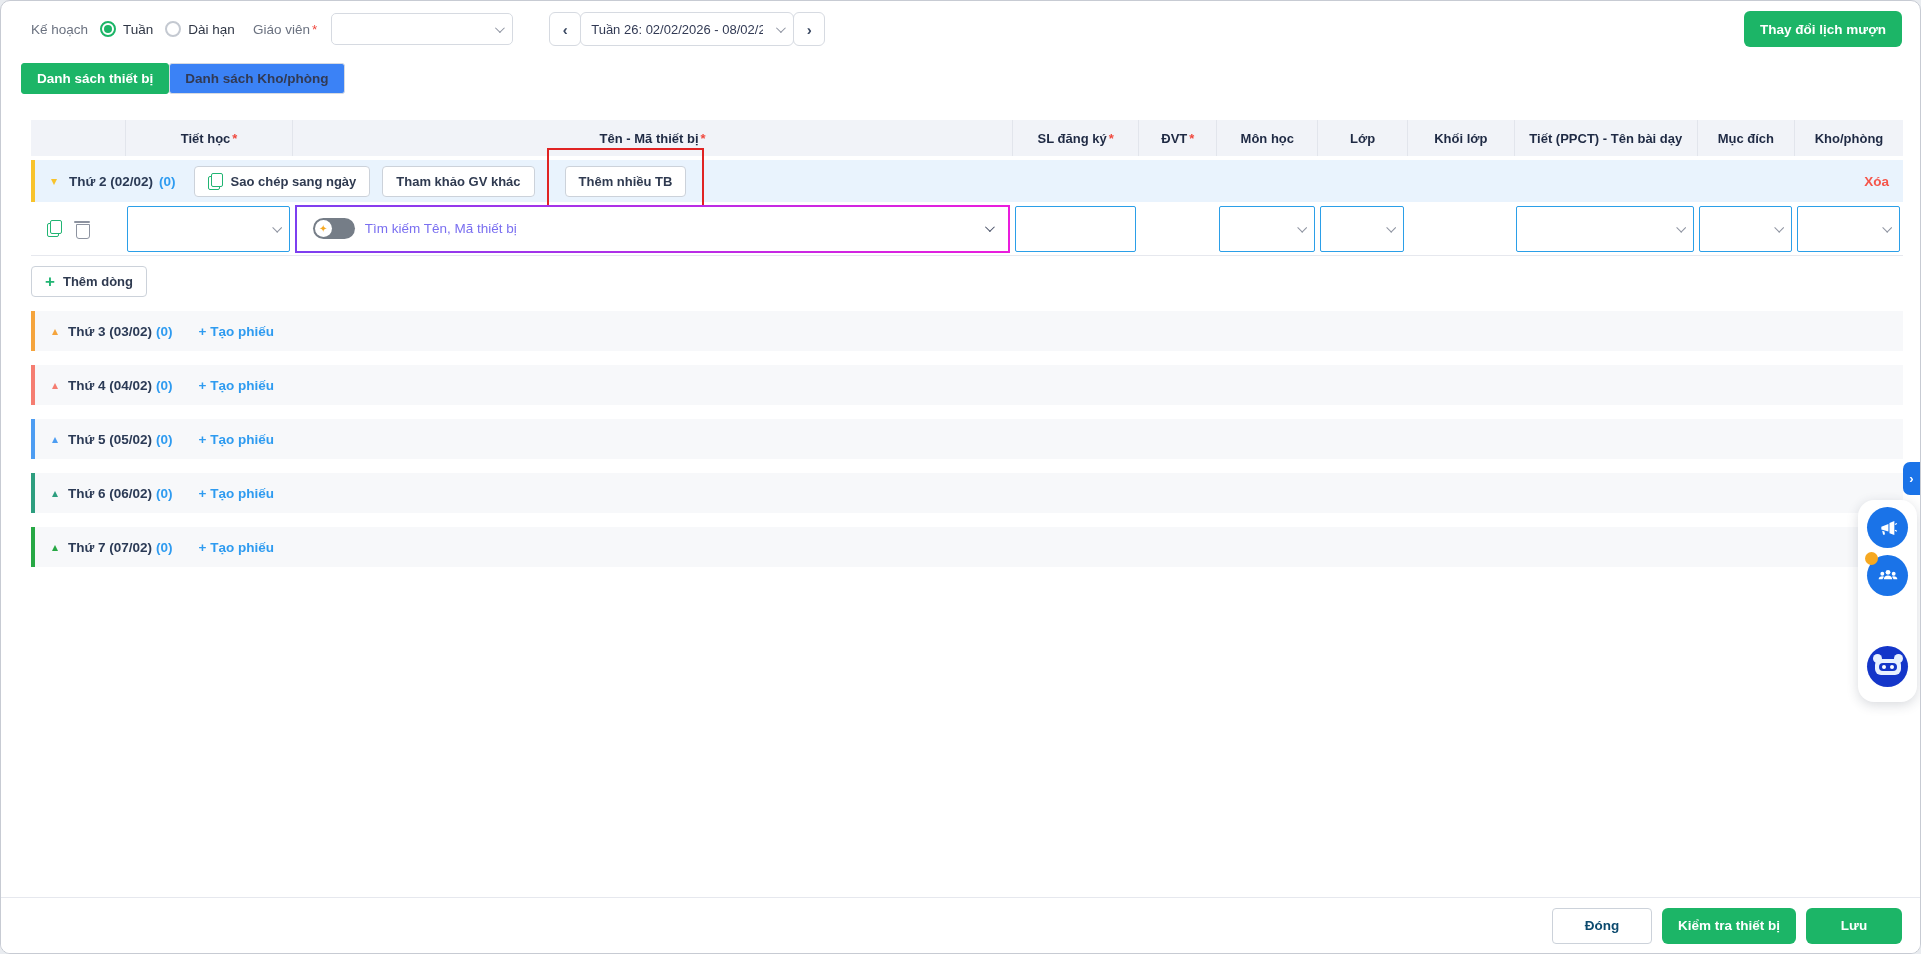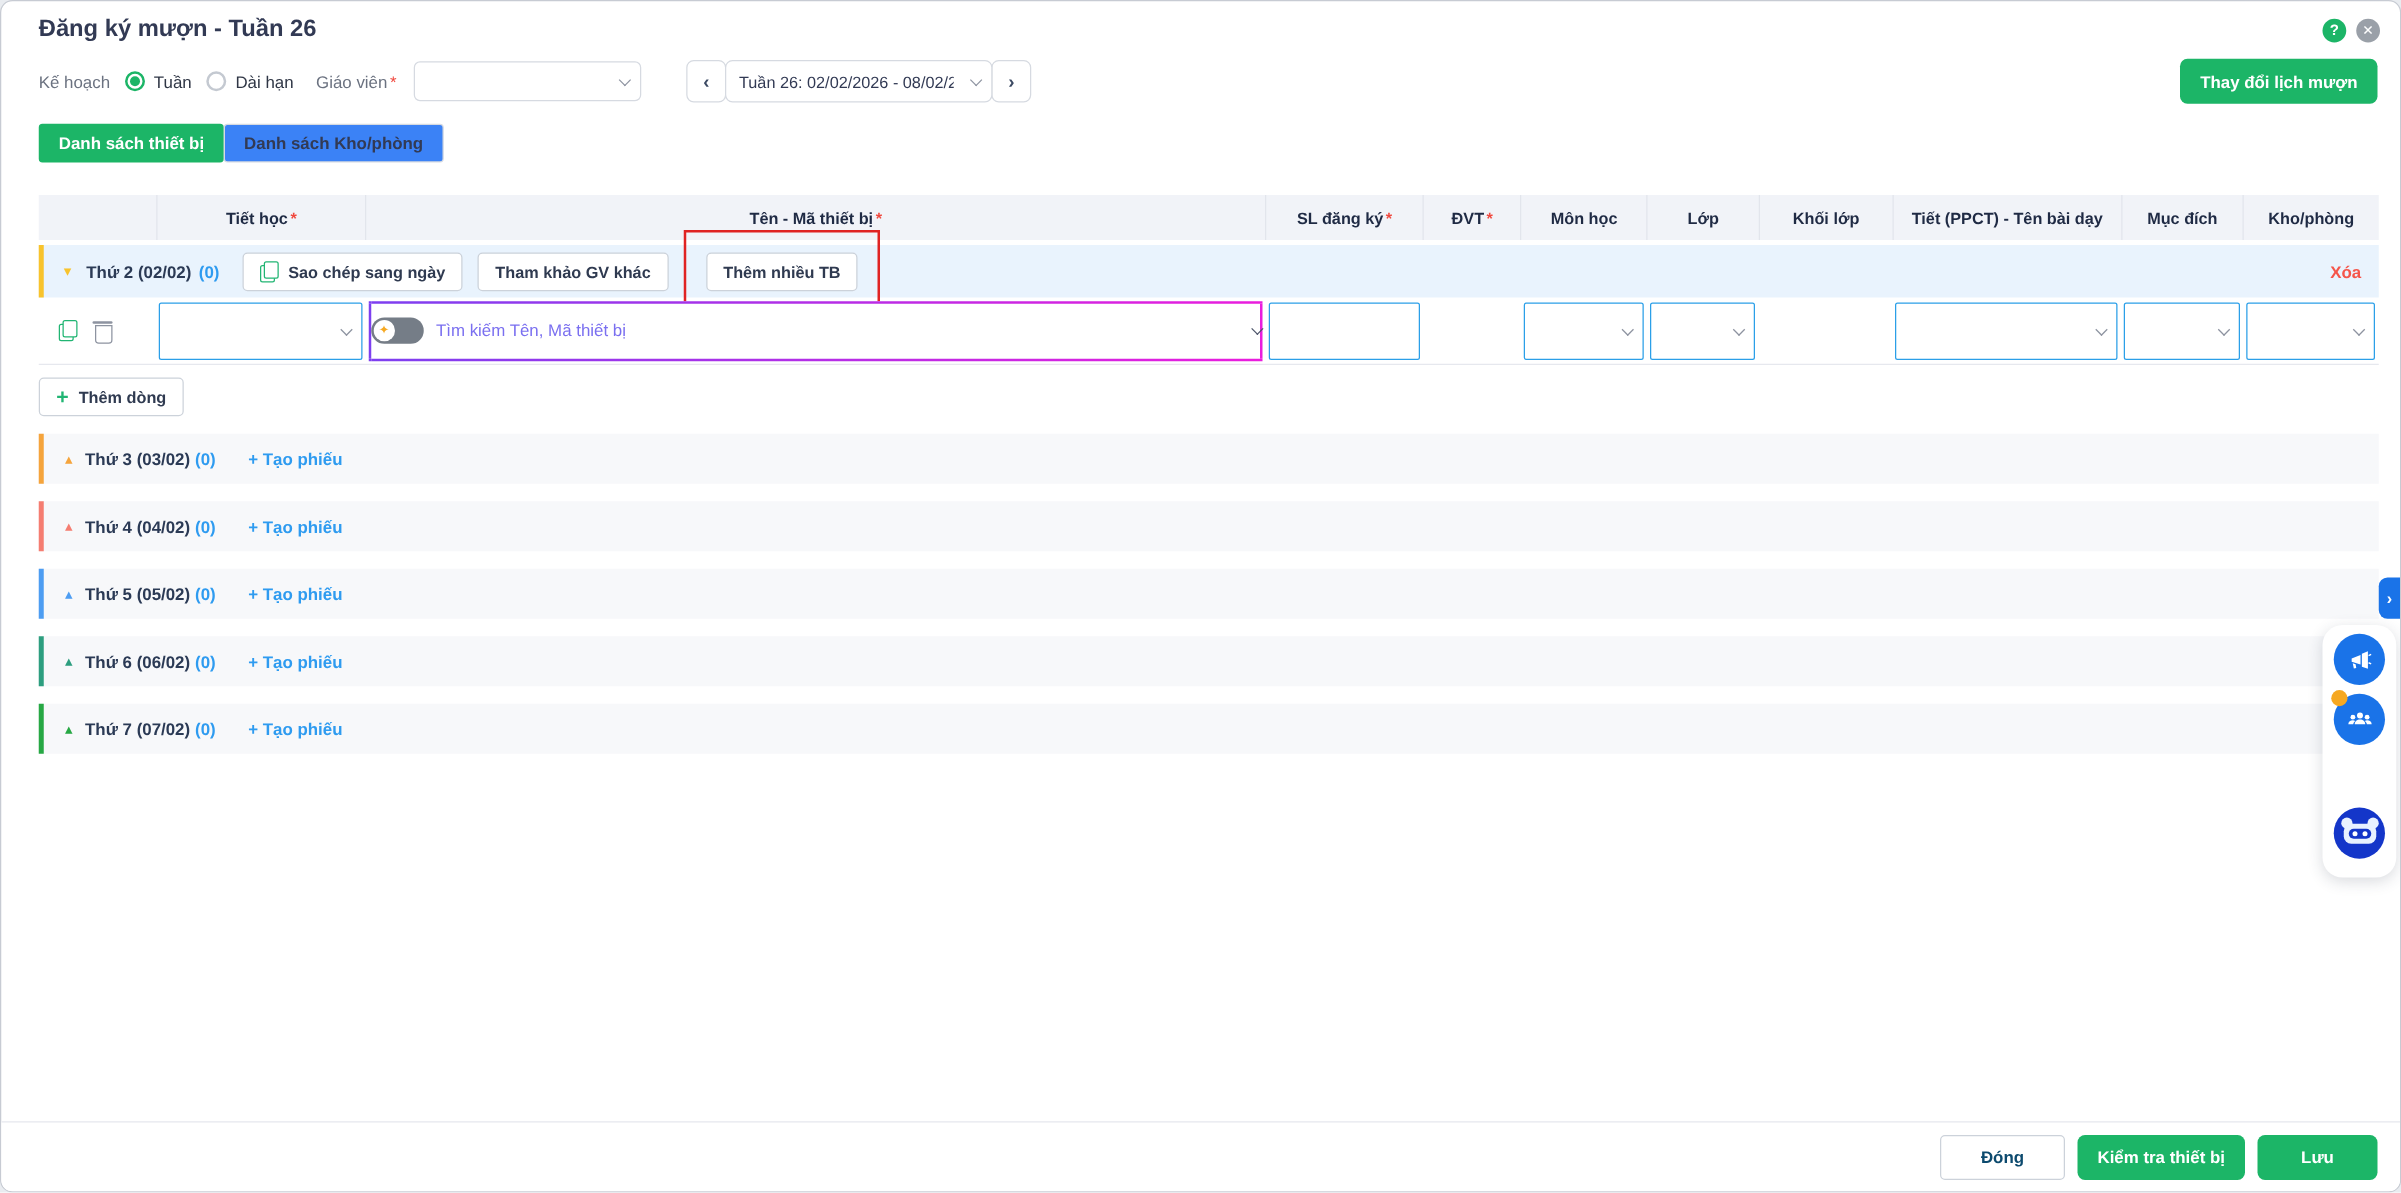--- a/index.html
+++ b/index.html
@@ -33,21 +33,21 @@
               color:#3c4a63; font-size:15px; font-weight:700; display:flex; align-items:center;
               justify-content:center; cursor:pointer; }
   .week-sel { width:214px; height:34px; margin:0 -1px; border-radius:6px; color:#323a54; z-index:1; }
   .week-sel .txt { white-space:nowrap; overflow:hidden; font-size:13px; width:172px; }
   .spacer { flex:1; }
   .btn-green { background:#1cb567; color:#fff; border:none; border-radius:6px; height:36px;
                padding:0 16px; font-size:13.5px; font-weight:700; cursor:pointer;
                font-family:inherit; }
 
   
-  .tabs { display:flex; padding:16px 30px 0; }
+  .tabs { display:flex; padding:16px 20px 0; }
   .tab { height:31px; padding:0 15px; display:flex; align-items:center; font-size:13.5px; font-weight:700;
          border:1px solid #d6dae1; background:#3b82f6; color:#323a54; cursor:pointer; border-radius:3px; }
   .tab.active { background:#1cb567; color:#fff; border-color:#1cb567; }
 
   
   .thead { display:flex; margin:26px 17px 0 30px; background:#f1f3f8; height:36px;
            font-size:13px; font-weight:700; color:#1f2a44; }
   .th { display:flex; align-items:center; justify-content:center; border-left:1px solid #e2e5ec; height:100%; }
   .th:first-child { border-left:none; }
   .c0{width:76px;} .c1{width:172px;margin-left:20px;} .c2{width:740px;} .c3{width:130px;} .c4{width:80px;}
@@ -79,21 +79,21 @@
 
   
   .input-row { display:flex; align-items:center; margin:0 17px 0 30px; height:54px;
                border-bottom:1px solid #e6e8ee; }
   .cell { display:flex; align-items:center; justify-content:center; height:100%; }
   .box { height:46px; border:1.6px solid #2b9fe8; border-radius:2px; background:#fff; width:calc(100% - 5px);
          display:flex; align-items:center; padding:0 9px; cursor:pointer; }
   .box .chev { transform:rotate(45deg) translateY(-1px); }
   .device-box { height:48px; width:calc(100% - 5px); border:2px solid; background:#fff;
                 border-image:linear-gradient(90deg,#7d3ff0,#ea1ddd) 1;
-                display:flex; align-items:center; gap:10px; padding:0 0; cursor:text; }
+                display:flex; align-items:center; gap:10px; padding:0 16px; cursor:text; }
   .toggle { width:42px; height:21px; border-radius:11px; background:#757d87; position:relative; flex:none; cursor:pointer; }
   .toggle::after { content:"✦"; position:absolute; left:2px; top:2px; width:17px; height:17px; border-radius:50%;
                    background:#fff; color:#f6a821; font-size:10px; line-height:17px; text-align:center; }
   .device-ph { color:#7a6ff0; font-size:13.5px; }
   .device-box .chev { border-color:#4a5268; }
   .icons-cell { gap:13px; }
 
   .add-row { margin:10px 0 0 30px; }
   .plus { color:#21b573; font-size:17px; font-weight:700; line-height:1; }
 
@@ -133,25 +133,20 @@
   .bot-eyes::before, .bot-eyes::after { content:""; position:absolute; top:2px; width:4px; height:4px;
               border-radius:50%; background:#fff; }
   .bot-eyes::before { left:3px; } .bot-eyes::after { right:3px; }
 </style>
 </head>
 <body>
 
 <div class="window">
 
   
-  <div class="modal-header">
-    <h1>Đăng ký mượn - Tuần 26</h1>
-    <span class="round-ic help-ic">?</span>
-    <span class="round-ic close-ic">✕</span>
-  </div>
 
   
   <div class="controls">
     <span>Kế hoạch</span>
     <label class="radio-lab">
       <span class="radio checked"></span>
       <span>Tuần</span>
     </label>
     <label class="radio-lab">
       <span class="radio"></span>

